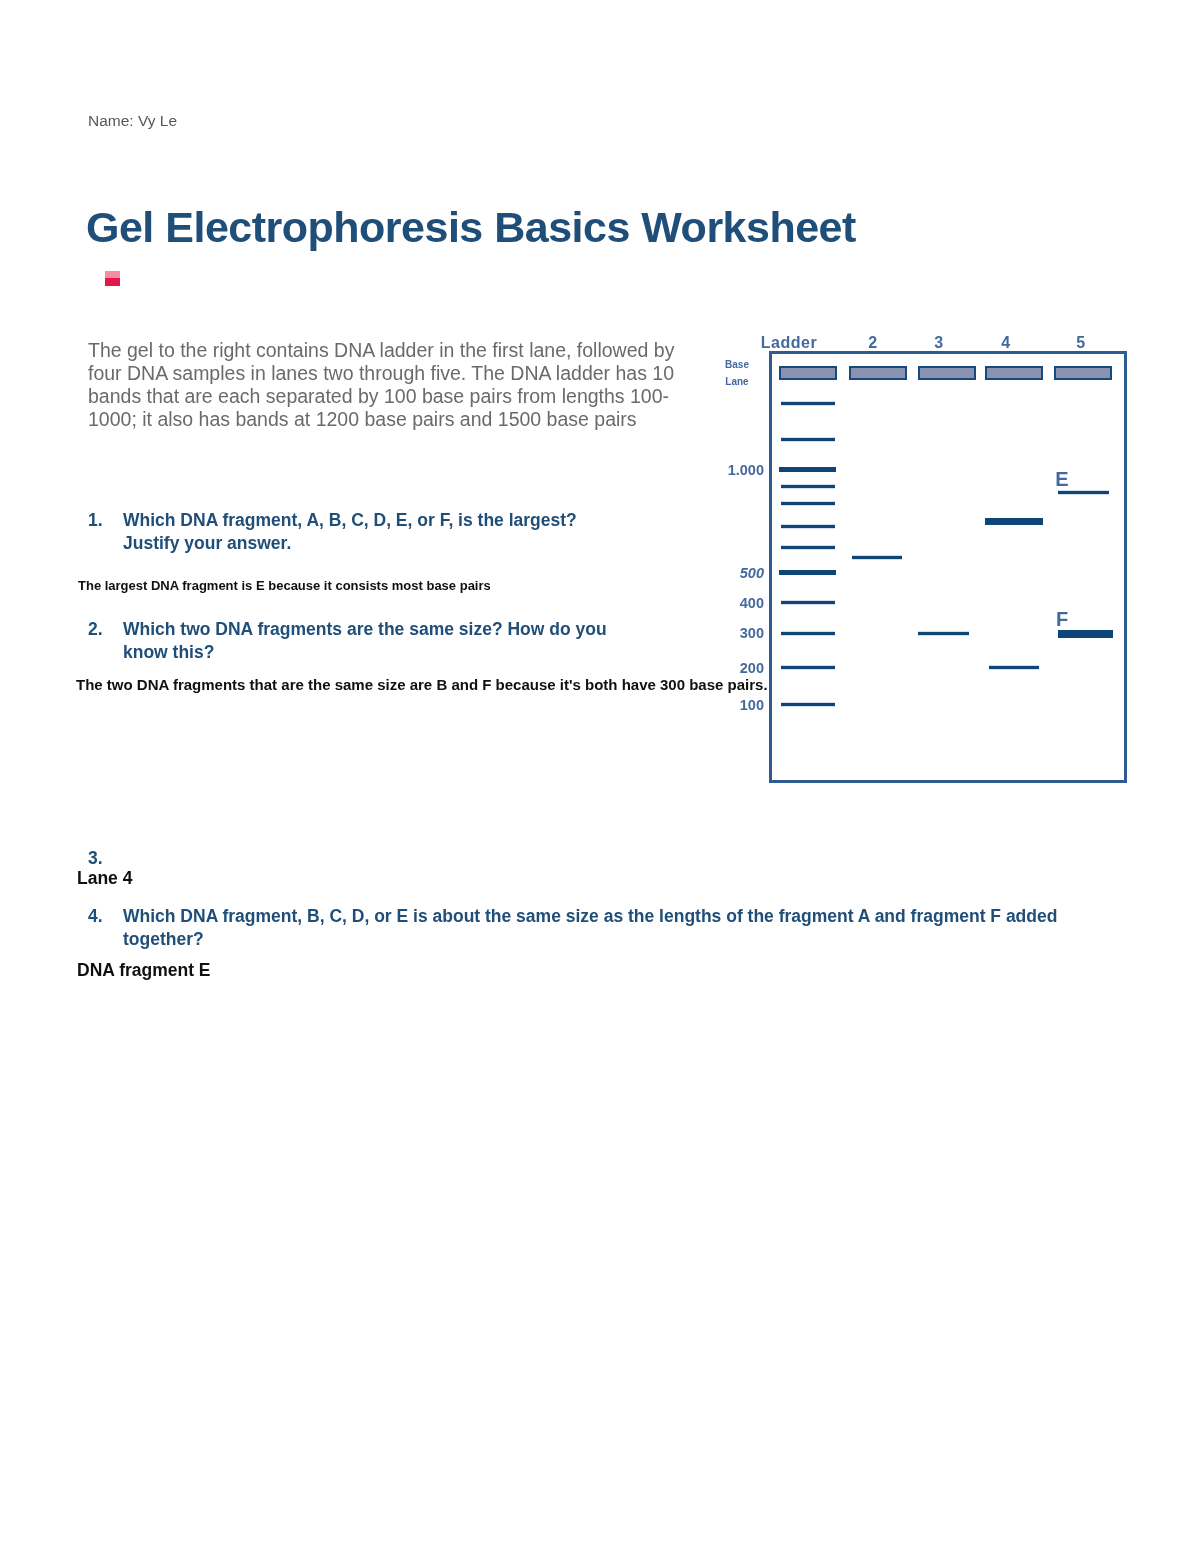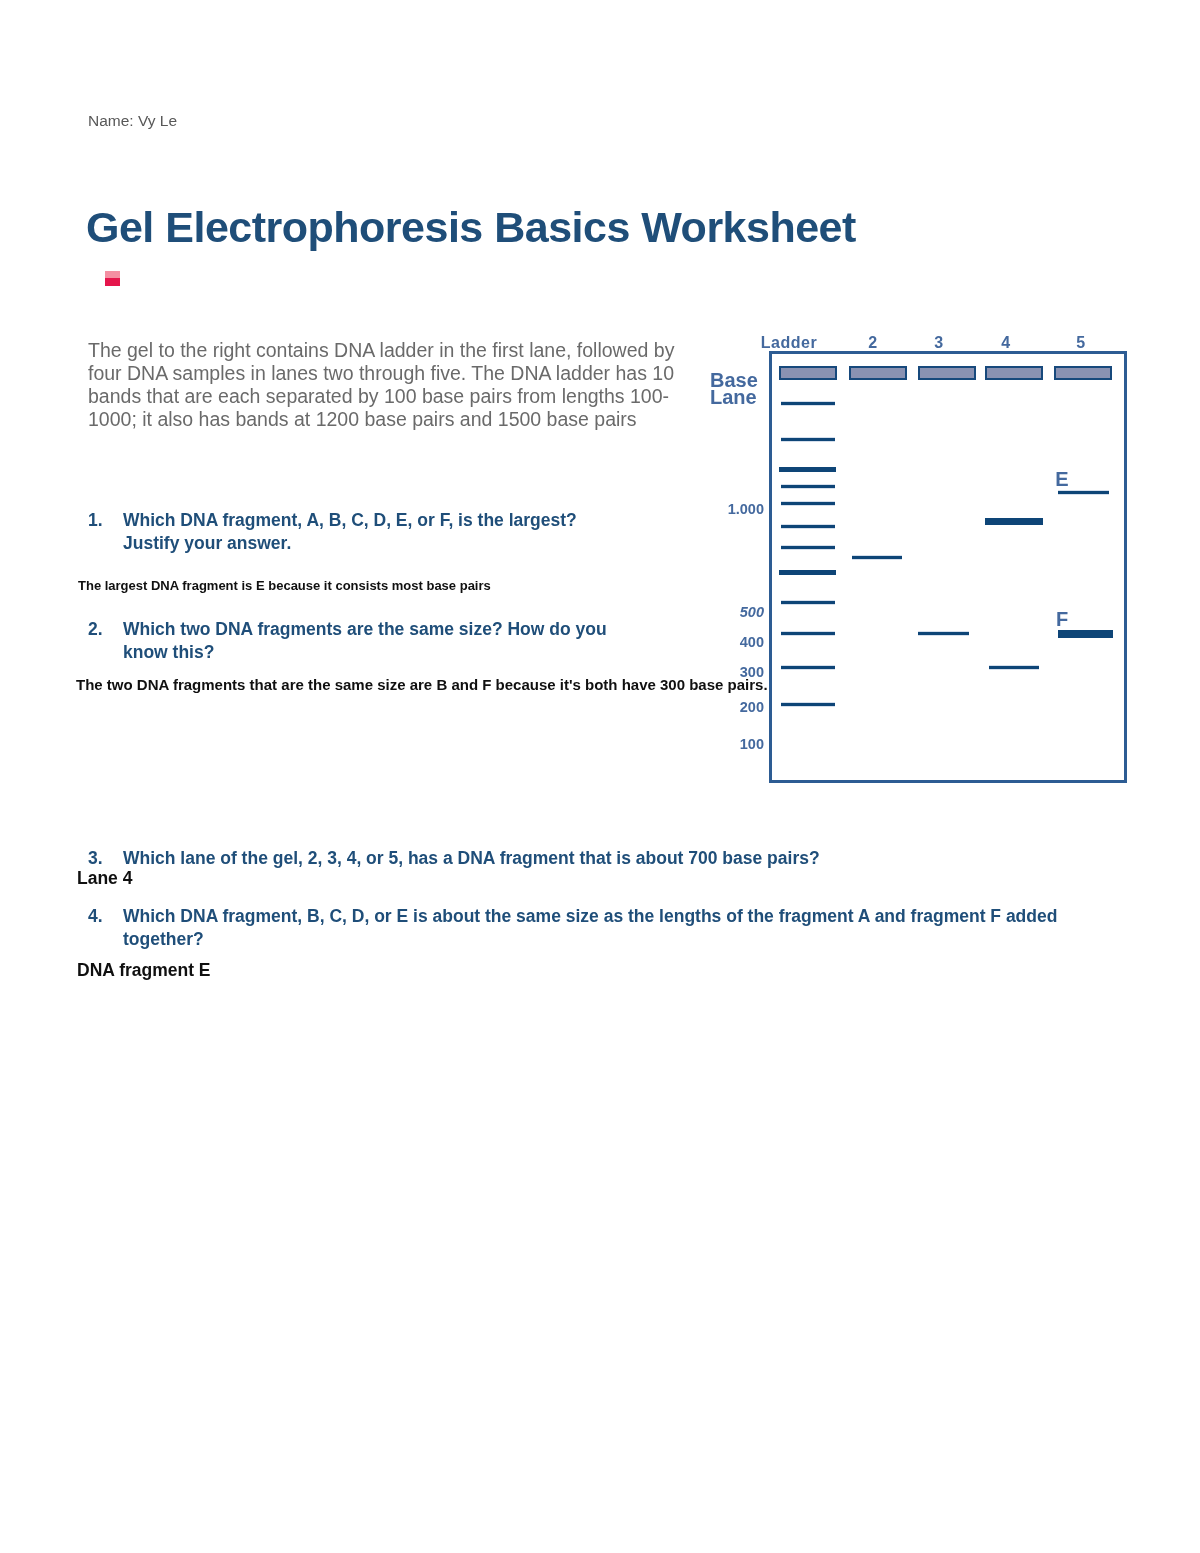--- a/index.html
+++ b/index.html
@@ -47,35 +47,34 @@
   .a3 { left:77px; top:868px; font-size:17.5px; }
   .a4 { left:77px; top:960px; font-size:17.5px; }
 
   
   .gel-box {
     left:769px; top:351px; width:358px; height:432px;
     border:3px solid var(--box-border,#2d5c93);
     background:#fff;
   }
   .bp-axis {
-    left:710px; top:372px; width:54px;
-    text-align:left; font-size:20px; line-height:17px;
+    left:710px; top:356px; width:54px;
+    text-align:center; font-size:10px; line-height:17px;
     font-weight:600; color:var(--gel-label-blue,#44699e);
   }
   .lane-header {
     transform:translate(-50%,-50%);
     font-size:16px; font-weight:600; letter-spacing:0.5px;
     color:var(--gel-label-blue,#44699e);
     white-space:nowrap;
   }
   .tick-label {
     width:76px; text-align:right; transform:translateY(-50%);
     font-size:14.5px; font-weight:600;
     color:var(--gel-label-blue,#44699e);
-    margin-top:39px;
   }
   .well {
     background:var(--well-fill,#8a92b2);
     border:2px solid var(--well-border,#17497c);
   }
   .band { background:var(--band-navy,#0e4577); }
   .band.thin { box-shadow:0 1px 0 rgba(185,202,224,0.6), 0 -1px 0 rgba(185,202,224,0.6); }
   .band-label {
     transform:translate(-50%,-50%);
     font-size:20px; font-weight:600;
@@ -103,21 +102,20 @@
 <div class="abs answer a1">The largest DNA fragment is E because it consists most base pairs</div>
 
 <div class="abs question q2">
   <span class="qnum">2.</span>
   <span class="qtext">Which two DNA fragments are the same size? How do you know this?</span>
 </div>
 <div class="abs answer a2">The two DNA fragments that are the same size are B and F because it's both have 300 base pairs.</div>
 
 <div class="abs question q3">
   <span class="qnum">3.</span>
-  <span class="qtext">Which lane of the gel, 2, 3, 4, or 5, has a DNA fragment that is about 700 base pairs?</span>
 </div>
 <div class="abs answer a3">Lane 4</div>
 
 <div class="abs question q4">
   <span class="qnum">4.</span>
   <span class="qtext">Which DNA fragment, B, C, D, or E is about the same size as the lengths of the fragment A and fragment F added together?</span>
 </div>
 <div class="abs answer a4">DNA fragment E</div>
 
 <div id="gel-layer">

